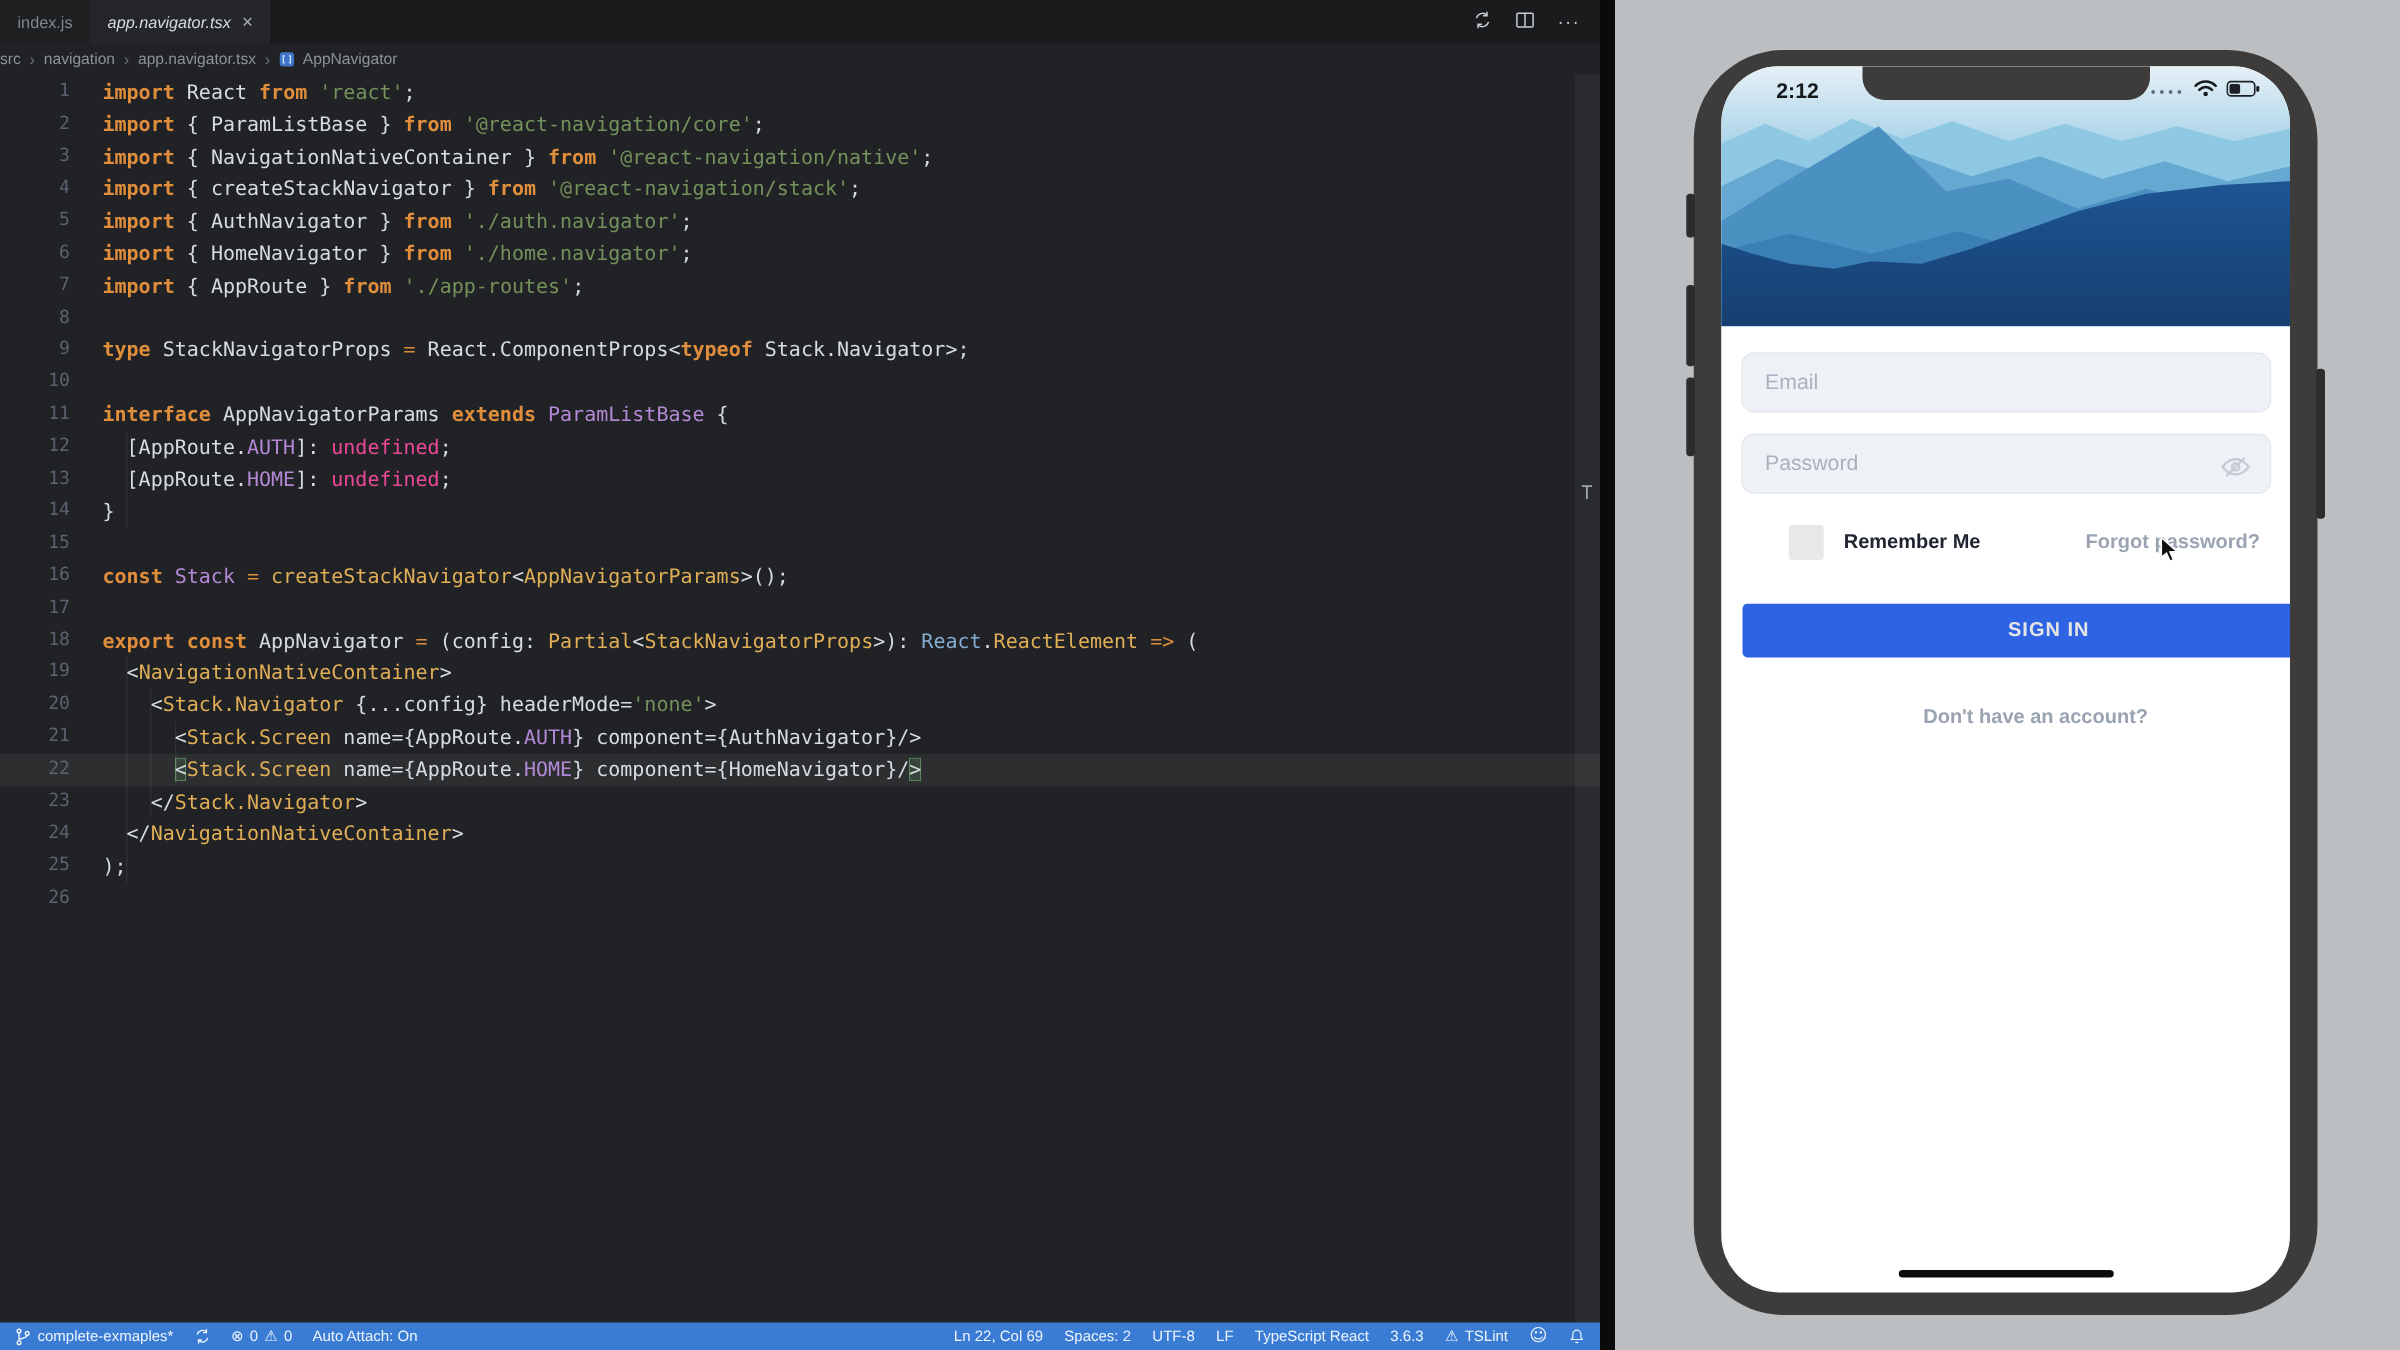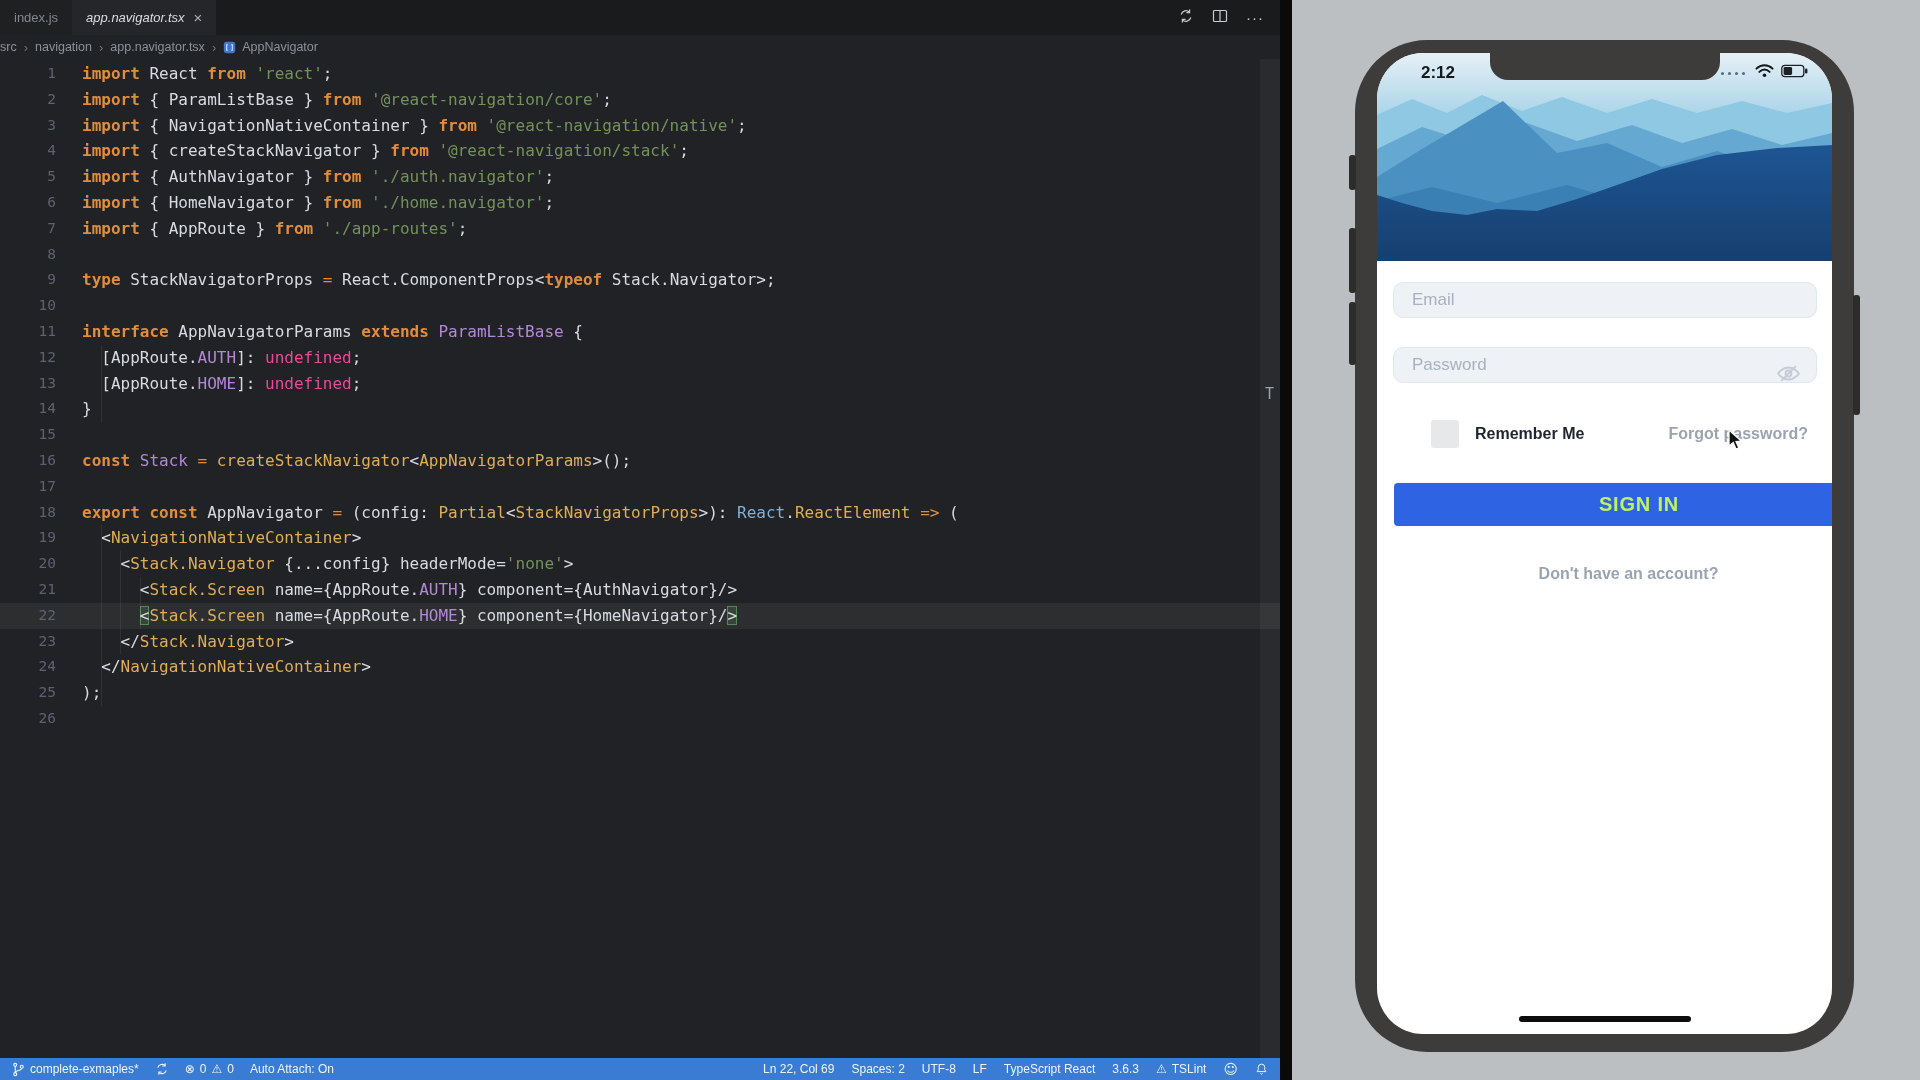--- a/index.html
+++ b/index.html
@@ -71,37 +71,37 @@
            width:230px; height:27px; background:#3d3c3a;
            border-radius:0 0 18px 18px; z-index:6; }
   .wallpaper { position:absolute; top:0; left:0; width:455px; height:208px; z-index:1; }
   .pstatus { position:absolute; top:8px; left:0; right:0; height:24px; z-index:7;
              display:flex; align-items:center; padding:0 24px 0 44px; }
   .ptime { font-weight:bold; font-size:17px; color:#16191c; }
   .picons { margin-left:auto; display:flex; align-items:center; gap:7px; }
   .cell-dots { display:flex; gap:4px; margin-right:3px; }
   .cell-dots i { width:3px; height:3px; border-radius:50%; background:#5c6a76; display:block; }
 
-  .field { position:absolute; left:16px; width:424px; height:36px; background:#eef1f5;
+  .field { position:absolute; left:16px; width:424px; height:48px; background:#eef1f5;
            border:1px solid #e2e6ed; border-radius:10px; font-size:17px; color:#333;
            padding:0 18px; outline:none; font-family:"Liberation Sans", sans-serif; z-index:2; }
   .field::placeholder { color:#a9b1bf; }
   .field-email { top:229px; }
   .field-password { top:294px; padding-right:32px; }
   .eye-btn { position:absolute; right:30px; top:307px; width:27px; height:27px; z-index:3; }
 
   .remember-row { position:absolute; left:16px; right:24px; top:367px; height:28px;
                   display:flex; align-items:center; z-index:2;padding-left:38px; }
   .checkbox { width:28px; height:28px; background:#e7e8ea; border-radius:3px; }
   .remember-label { margin-left:16px; font-size:16px; font-weight:bold; color:#1f2430; }
   .forgot-link { margin-left:auto; font-size:16px; font-weight:bold; color:#9aa3b2; }
 
   .signin-btn { position:absolute; left:17px; top:430px; width:490px; height:43px;
-                background:#2e63e4; border:none; border-radius:4px; color:#bef264;
-                font-size:20px; font-weight:bold; letter-spacing:0.8px; z-index:2;
+                background:#2e63e4; border:none; border-radius:4px; color:#e5e5e5;
+                font-size:16px; font-weight:bold; letter-spacing:0.8px; z-index:2;
                 font-family:"Liberation Sans", sans-serif; }
   .signup-link { position:absolute; left:0; right:0; top:512px; text-align:center;
                  font-size:16px; font-weight:bold; color:#9aa3b2; z-index:2;padding-left:48px; }
   .home-indicator { position:absolute; left:50%; transform:translateX(-50%);
                     top:963px; width:172px; height:6px; background:#0c0c0d;
                     border-radius:3px; z-index:2; }
   .mouse-cursor { position:absolute; left:348px; top:376px; z-index:9; }
 </style>
 </head>
 <body>

